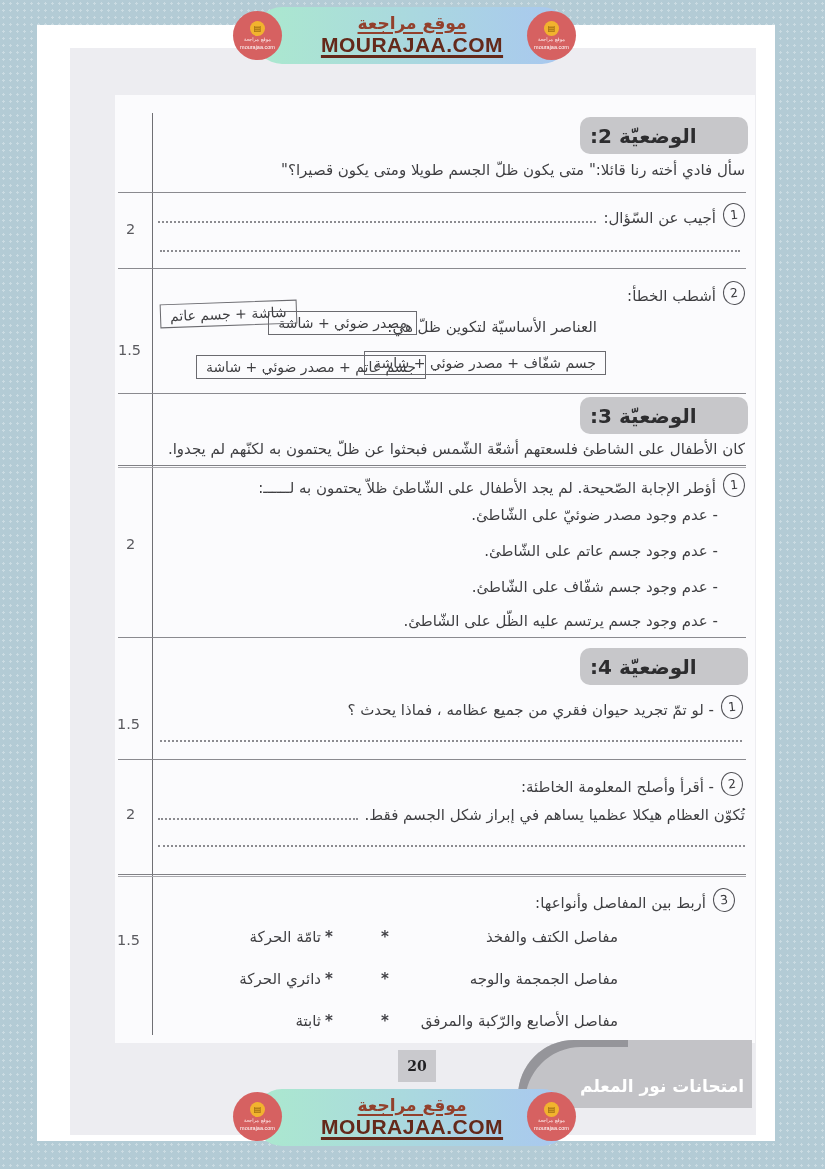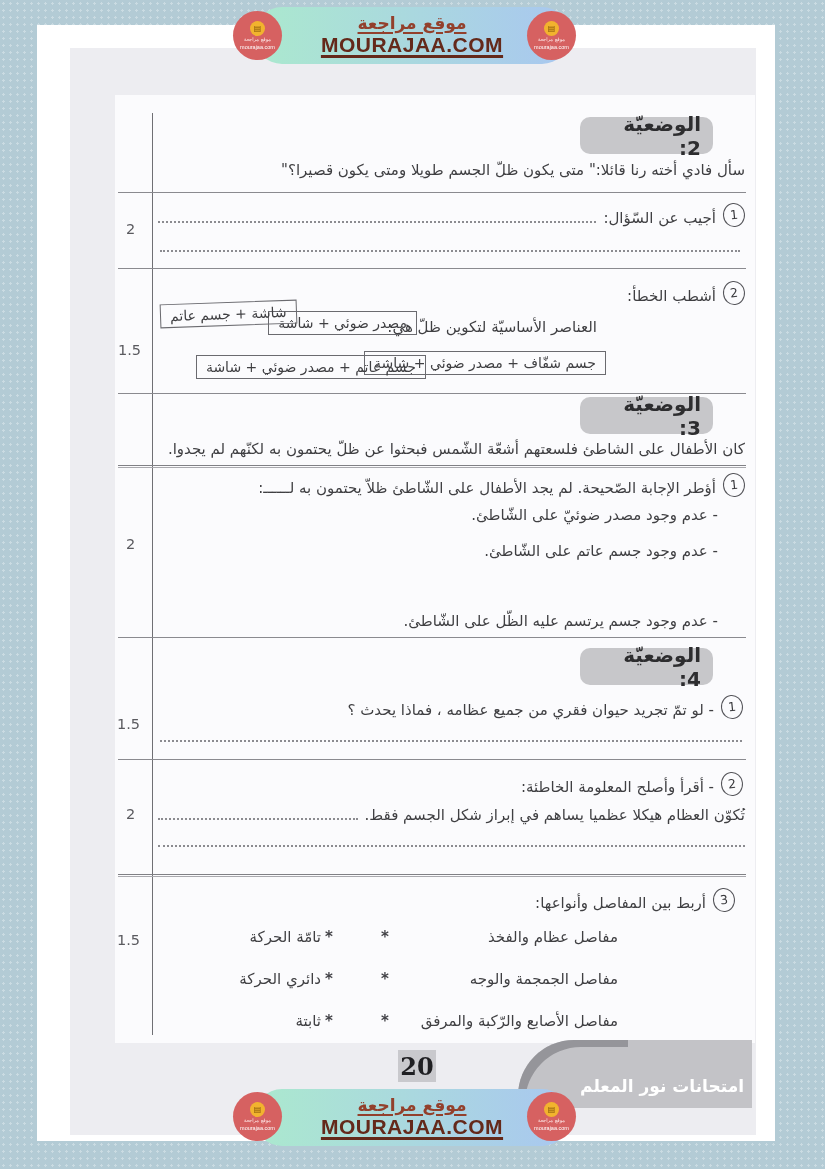--- a/index.html
+++ b/index.html
@@ -5,23 +5,23 @@
   html,body{margin:0;padding:0;}
   body{width:825px;height:1169px;position:relative;font-family:"DejaVu Sans",sans-serif;}
   .stage{position:absolute;inset:0;width:825px;height:1169px;overflow:hidden;
          background:#b3cbd5;
          background-image:radial-gradient(rgba(255,255,255,.30) 1px, transparent 1.3px);
          background-size:7px 7px;}
   .sheet{position:absolute;left:37px;top:25px;width:738px;height:1116px;background:#ffffff;}
   .scan{position:absolute;left:70px;top:48px;width:686px;height:1087px;background:#ededf1;}
   .content-zone{position:absolute;left:115px;top:95px;width:640px;height:948px;background:#fbfbfd;}
 
-  .sec-banner{position:absolute;left:580px;width:133px;height:37px;background:#c7c7ca;
+  .sec-banner{position:absolute;left:580px;width:168px;height:37px;background:#c7c7ca;
               border-radius:10px;display:flex;align-items:center;justify-content:flex-end;
-              padding-left:18px;box-sizing:border-box;direction:rtl;}
+              padding-left:10px;box-sizing:border-box;direction:rtl;text-align:center;}
   .sec-banner span{font-size:20px;font-weight:bold;color:#2d2d2f;padding-right:12px;}
 
   .row{position:absolute;direction:rtl;text-align:right;color:#3f3f42;font-size:15px;
        display:flex;align-items:flex-end;gap:7px;line-height:1.35;}
   .txt{white-space:nowrap;}
   .qn{flex:none;display:inline-flex;width:20px;height:22px;border:1.3px solid #55555a;
       border-radius:50%;align-items:center;justify-content:center;font-size:12.5px;color:#3a3a3e;
       transform:rotate(-6deg);background:transparent;margin-bottom:1px;}
   .dotfill{flex:1;border-bottom:2px dotted #8b8b90;margin-bottom:5px;min-width:20px;}
   .dotline{position:absolute;height:0;border-top:2px dotted #8b8b90;}
@@ -36,21 +36,21 @@
 
   .match{position:absolute;left:211px;top:924px;width:407px;direction:rtl;
          display:grid;grid-template-columns:225px 16px 40px 16px 110px;row-gap:16px;
          color:#3f3f42;font-size:15px;}
   .match .cell{height:26px;display:flex;align-items:center;}
   .match .joint{justify-content:flex-start;}
   .match .star{justify-content:center;font-weight:bold;color:#414146;}
   .match .jtype{justify-content:flex-start;}
 
   .pagenum{position:absolute;left:398px;top:1050px;width:38px;height:32px;background:#c9c9cd;
-           color:#1f1f22;font-weight:bold;font-size:24px;display:flex;align-items:center;
+           color:#1f1f22;font-weight:bold;font-size:14px;display:flex;align-items:center;
            justify-content:center;font-family:"DejaVu Serif",serif;}
   .ribbon{position:absolute;left:518px;top:1040px;width:234px;height:68px;background:#c3c3c7;
           border-radius:56px 0 0 8px;}
   .ribbon::before{content:"";position:absolute;left:0;top:0;width:110px;height:62px;
           border-radius:56px 0 0 0;box-shadow:inset 7px 7px 0 #95959a;}
   .ribbon .rb-label{position:absolute;right:8px;bottom:12px;color:#ffffff;font-weight:bold;
           font-size:17px;direction:rtl;white-space:nowrap;}
 
   .pill{position:absolute;left:254px;width:316px;height:57px;border-radius:28px;
         background:linear-gradient(90deg,#abe9ce 0%,#a9c7f0 100%);
@@ -126,20 +126,23 @@
   <div class="row" style="top:473px;left:158px;right:80px">
     <span class="qn">1</span>
     <span class="txt">أؤطر الإجابة الصّحيحة. لم يجد الأطفال على الشّاطئ ظلاّ يحتمون به لــــــ:</span>
   </div>
   <div class="row" style="top:505px;right:107px">
     <span class="txt">- عدم وجود مصدر ضوئيّ على الشّاطئ.</span>
   </div>
   <div class="row" style="top:541px;right:107px">
     <span class="txt">- عدم وجود جسم عاتم على الشّاطئ.</span>
   </div>
+  <div class="row" style="top:577px;right:107px">
+    <span class="txt">- عدم وجود جسم شفّاف على الشّاطئ.</span>
+  </div>
   <div class="row" style="top:611px;right:107px">
     <span class="txt">- عدم وجود جسم يرتسم عليه الظّل على الشّاطئ.</span>
   </div>
 
   <div class="sec-banner" style="top:648px">
     <span>الوضعيّة 4:</span>
   </div>
 
   <span class="mark" style="left:117px;top:716px">1.5</span>
   <div class="row" style="top:695px;right:82px">
@@ -161,21 +164,21 @@
     <span class="dotfill"></span>
   </div>
 
   <span class="mark" style="left:117px;top:932px">1.5</span>
   <div class="row" style="top:888px;right:90px">
     <span class="qn">3</span>
     <span class="txt">أربط بين المفاصل وأنواعها:</span>
   </div>
 
   <div class="match">
-    <div class="cell joint">مفاصل عظام والفخذ</div>
+    <div class="cell joint">مفاصل الكتف والفخذ</div>
     <div class="cell star">*</div>
     <div class="cell"></div>
     <div class="cell star">*</div>
     <div class="cell jtype">تامّة الحركة</div>
 
     <div class="cell joint">مفاصل الجمجمة والوجه</div>
     <div class="cell star">*</div>
     <div class="cell"></div>
     <div class="cell star">*</div>
     <div class="cell jtype">دائري الحركة</div>

